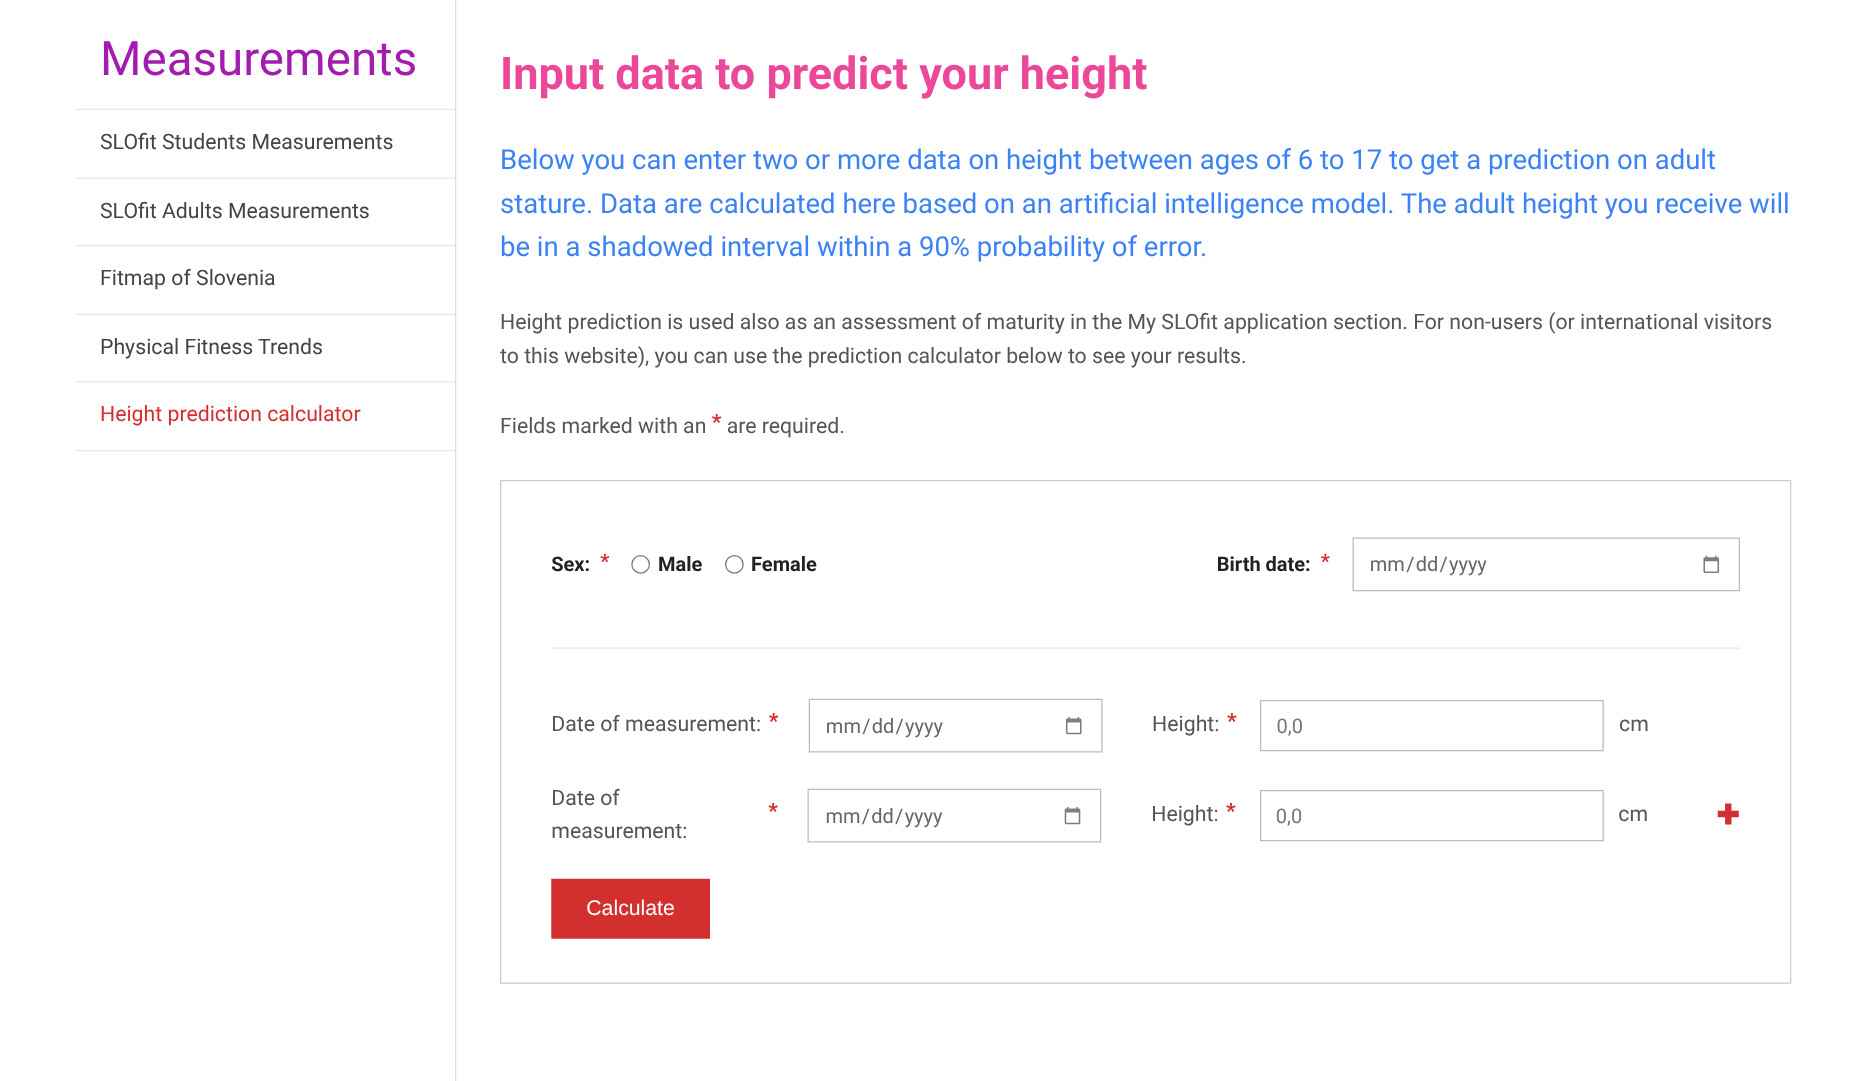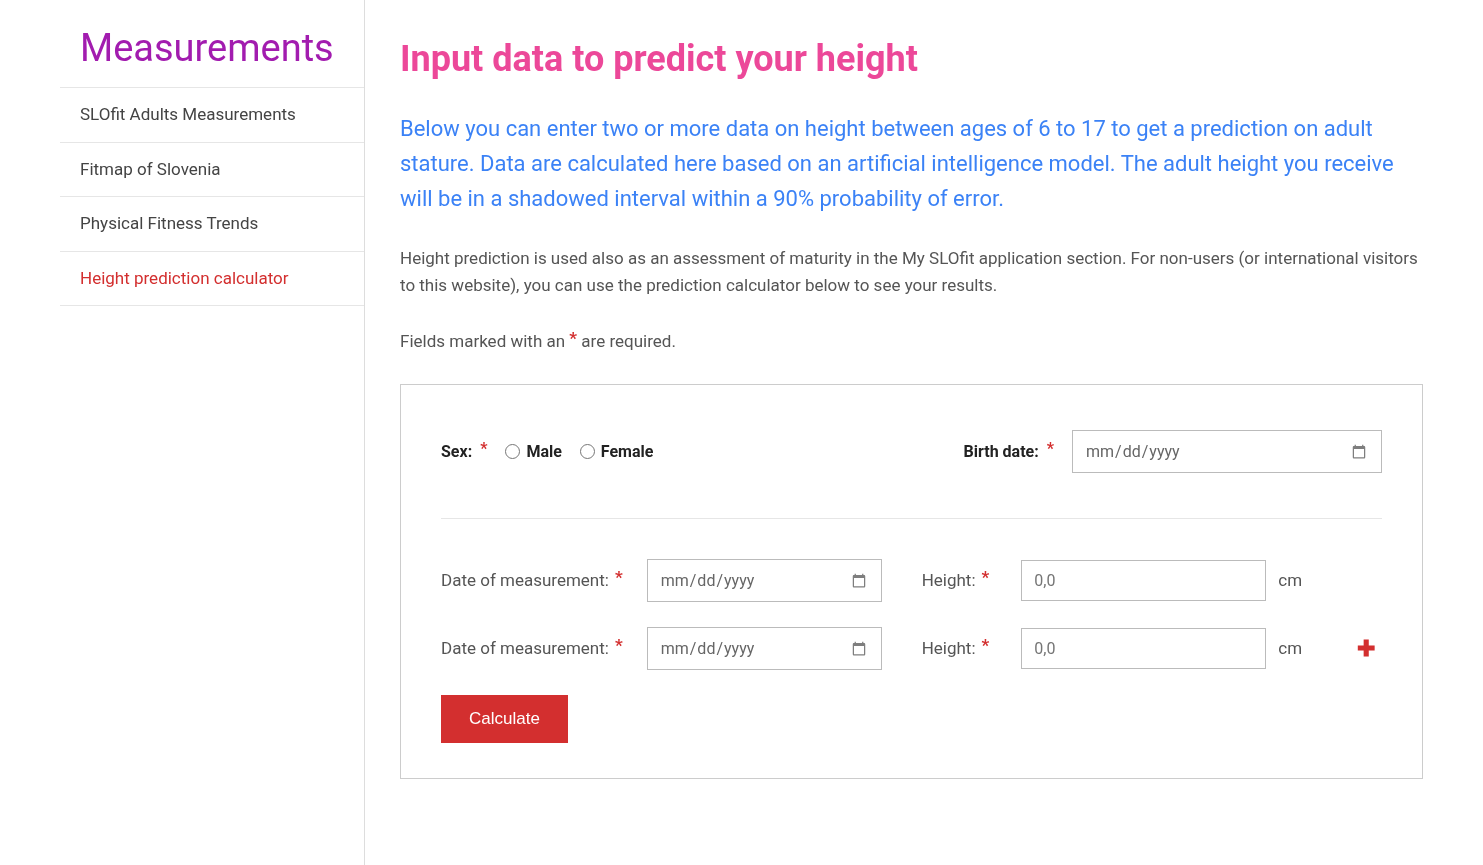--- a/index.html
+++ b/index.html
@@ -116,21 +116,21 @@
     color: #555;
     font-size: 17px;
     margin-right: 6px;
     display:inline-flex;
     align-items:center;
   }
   .measure-row label.req .asterisk { margin-left:6px; }
   .date-col { display:flex; align-items:center; min-width: 440px; }
   .date-col input.date-input { width: 235px; margin-left: 18px; }
   .height-col { display:flex; align-items:center; margin-left: 30px; }
-  .height-col input.num-input { width: 245px; margin-left: 26px; }
+  .height-col input.num-input { width: 275px; margin-left: 13px; }
   .unit { color:#555; margin-left:12px; font-size:17px; }
   .plus-icon {
     color:#d32f2f;
     font-size: 22px;
     font-weight: 900;
     margin-left: 45px;
     cursor:pointer;
     line-height:1;
   }
   .hint {
@@ -149,20 +149,21 @@
   label.req .asterisk { margin-left:4px; }
 </style>
 </head>
 <body>
 
 <div class="page">
 
   <aside class="sidebar">
     <h2 class="sidebar-title">Measurements</h2>
     <nav class="side-nav">
+      <a class="side-nav-item">SLOfit Students Measurements</a>
       <a class="side-nav-item">SLOfit Adults Measurements</a>
       <a class="side-nav-item">Fitmap of Slovenia</a>
       <a class="side-nav-item">Physical Fitness Trends</a>
       <a class="side-nav-item active">Height prediction calculator</a>
     </nav>
   </aside>
 
   <main class="main">
     <h1 class="page-title">Input data to predict your height</h1>
     <p class="intro">Below you can enter two or more data on height between ages of 6 to 17 to get a prediction on adult stature. Data are calculated here based on an artificial intelligence model. The adult height you receive will be in a shadowed interval within a 90% probability of error.</p>

